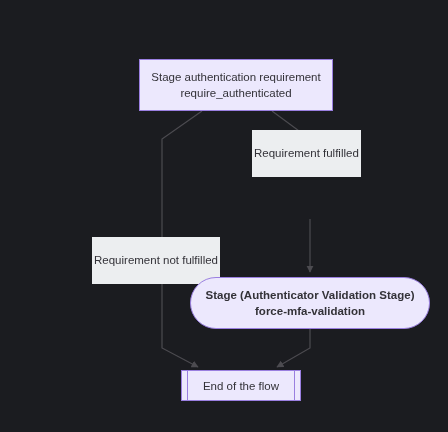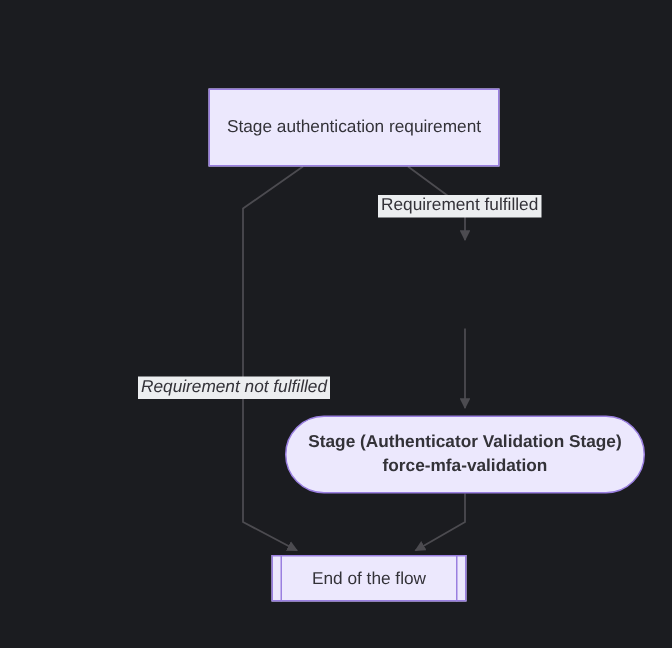--- a/index.html
+++ b/index.html
@@ -50,21 +50,21 @@
   }
   .node.subroutine::before { left: 5px; }
   .node.subroutine::after  { right: 5px; }
   .node.stadium { border-radius: 26px; font-weight: bold; }
   .edge-label {
     position: absolute;
     background: #eceef0;
     color: #333238;
     font-size: 11.5px;
     line-height: 15px;
-    padding: 0 2px;
+    padding: 16px 2px;
     white-space: nowrap;
     box-sizing: border-box;
   }
 </style>
 </head>
 <body>
 
 <div id="canvas">
 
   <svg class="edges" viewBox="0 0 448 432" xmlns="http://www.w3.org/2000/svg">
@@ -78,29 +78,30 @@
 
     <path d="M 202,111 L 162,139 L 162,348 L 198,367" fill="none" stroke="#4c4b50" stroke-width="1.2" marker-end="url(#arrow)"></path>
 
     <path d="M 310,219 L 310,272" fill="none" stroke="#4c4b50" stroke-width="1.2" marker-end="url(#arrow)"></path>
 
     <path d="M 310,329 L 310,348 L 277,367" fill="none" stroke="#4c4b50" stroke-width="1.2" marker-end="url(#arrow)"></path>
   </svg>
 
   <div class="node rect" style="left:139px; top:59px; width:194px; height:52px;">
     <span class="ln">Stage authentication requirement</span>
+    <span class="ln">require_authenticated</span>
   </div>
 
   <div class="edge-label" style="left:252px; top:130px;">Requirement fulfilled</div>
 
 
-  <div class="edge-label" style="left:92px; top:251px;font-style:italic;">Requirement not fulfilled</div>
+  <div class="edge-label" style="left:92px; top:237px;">Requirement not fulfilled</div>
 
   <div class="node stadium" style="left:190px; top:277px; width:240px; height:52px;">
     <span class="ln">Stage (Authenticator Validation Stage)</span>
     <span class="ln">force-mfa-validation</span>
   </div>
 
-  <div class="node subroutine" style="left:181px; top:370px; width:130px; height:31px;">
+  <div class="node subroutine" style="left:181px; top:370px; width:120px; height:31px;">
     <span class="ln">End of the flow</span>
   </div>
 
 </div>
 
 </body></html>

